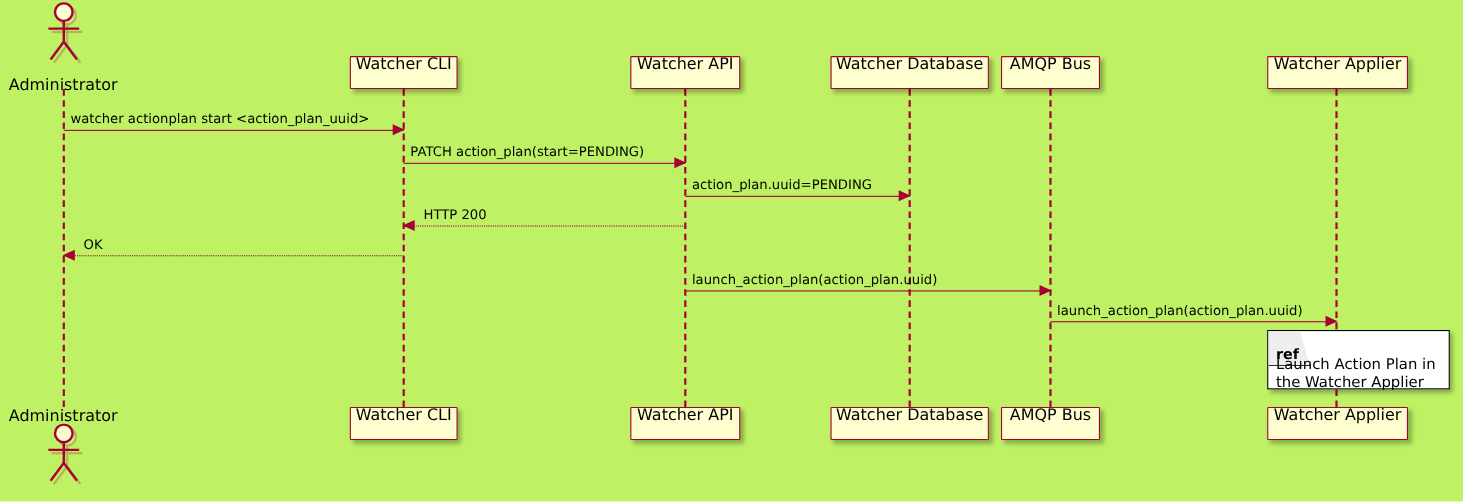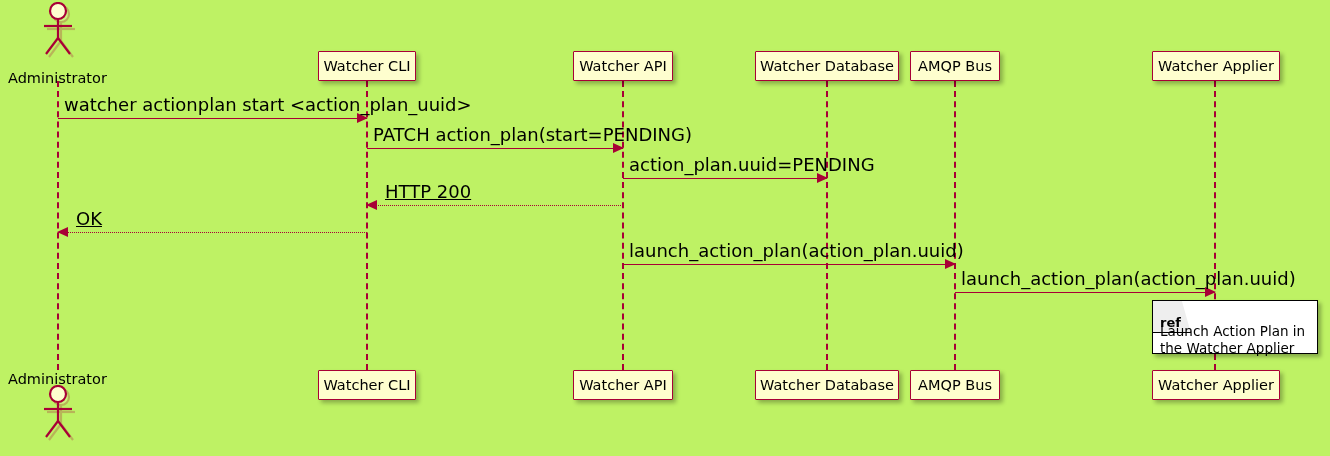--- a/index.html
+++ b/index.html
@@ -30,21 +30,21 @@
   .participant {
     position: absolute;
     box-sizing: border-box;
     background: #FEFECE;
     border: 1.5px solid #A80036;
     border-radius: 1px;
     color: #000000;
     font-size: 14.5px;
     line-height: 1;
     display: flex;
-    align-items: center;
+    align-items: flex-start;
     justify-content: center;
     white-space: nowrap;
     box-shadow: 3px 3px 4px rgba(0,0,0,0.28);
     z-index: 4;
   }
 
   
   .actor {
     position: absolute;
     z-index: 4;
@@ -86,27 +86,27 @@
     right: -1px;
     border-left: 11px solid #A80036;
   }
   .msg.to-left .head {
     left: -1px;
     border-right: 11px solid #A80036;
   }
   .msg .label {
     position: absolute;
     bottom: 3px;
-    font-size: 18px;
+    font-size: 12px;
     color: #000000;
     white-space: nowrap;
     text-align: center;
   }
   .msg.to-right .label { left: 6px; }
-  .msg.to-left  .label { left: 18px; text-decoration: underline; }
+  .msg.to-left  .label { left: 18px; }
 
   
   .ref-box {
     position: absolute;
     box-sizing: border-box;
     background: #FFFFFF;
     border: 1.5px solid #000000;
     box-shadow: 3px 3px 4px rgba(0,0,0,0.30);
     z-index: 5;
   }

